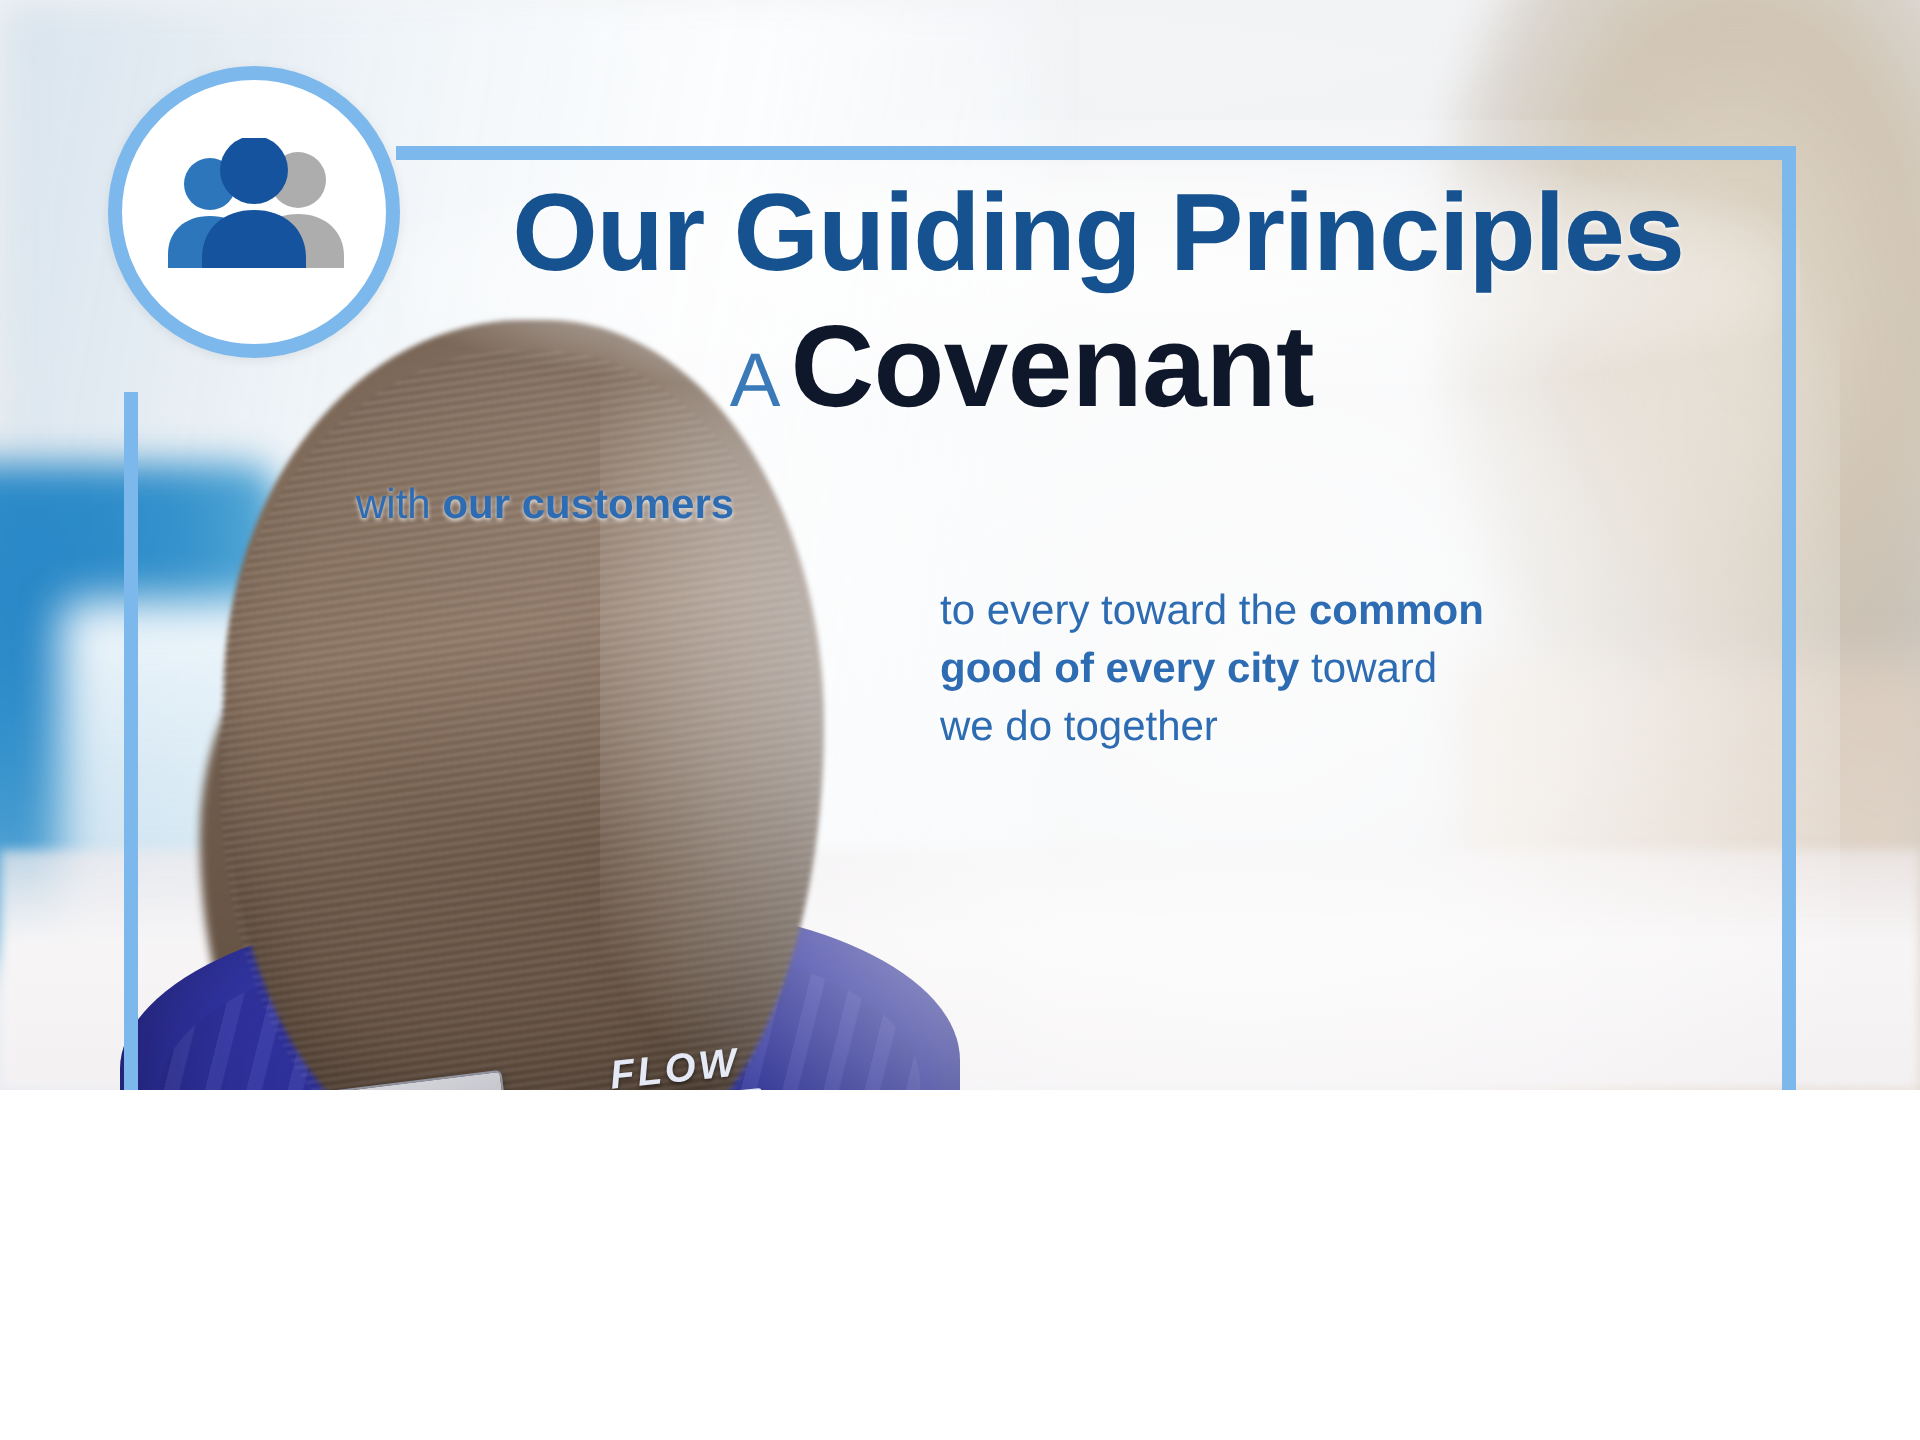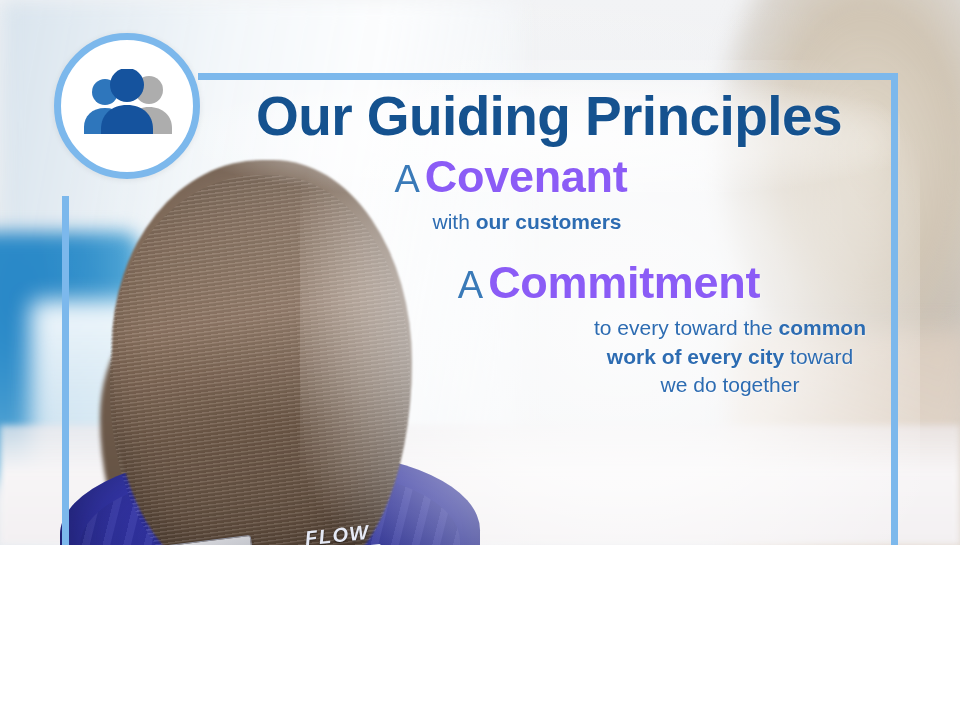--- a/index.html
+++ b/index.html
@@ -301,27 +301,27 @@
   .principle { margin-top:14px; }
   .p-head {
     text-align:center; line-height:1.06;
   }
   .p-article {
     font-size:38px; font-weight:normal; color:#3a7ab8;
     letter-spacing:.5px;
     text-shadow:0 1px 2px rgba(255,255,255,.8);
   }
   .p-word {
-    font-size:45px; font-weight:bold; color:#8b5cf6;
+    font-size:58px; font-weight:bold; color:#0f172a;
     letter-spacing:-.3px;
     text-shadow:0 1px 2px rgba(255,255,255,.8);
   }
   .p-sub {
     font-size:21px; color:#2d6cb2; line-height:1.38;
-    text-align:center; margin-top:7px;
+    margin-top:24px;
     text-shadow:0 1px 2px rgba(255,255,255,.8);
   }
   .p-sub b { font-weight:bold; }
 
   
   .block-1 .p-head { transform:translateX(-38px); }
   .block-1 .p-sub  { transform:translateX(-22px); }
   .block-2 .p-head { transform:translateX(12px); }
   .block-2 .p-sub  { transform:translateX(38px); }
   .block-3 .p-head { transform:translateX(60px); }
@@ -416,25 +416,21 @@
         <span class="p-article">A</span>
         <span class="p-word">Covenant</span>
       </div>
       <div class="p-sub">
           <div><span>with </span><b>our customers</b></div>
         </div>
     </div>
 
 
     <div class="principle block-3">
-      <div class="p-head">
-        <span class="p-article">A</span>
-        <span class="p-word">Commitment</span>
-      </div>
       <div class="p-sub">
           <div><span>to every toward the </span><b>common</b></div>
-          <div><b>work of every city</b><span> toward</span></div>
+          <div><b>good of every city</b><span> toward</span></div>
           <div><span>we do together</span></div>
         </div>
     </div>
 
   </div>
 </div>
 
 </body></html>

